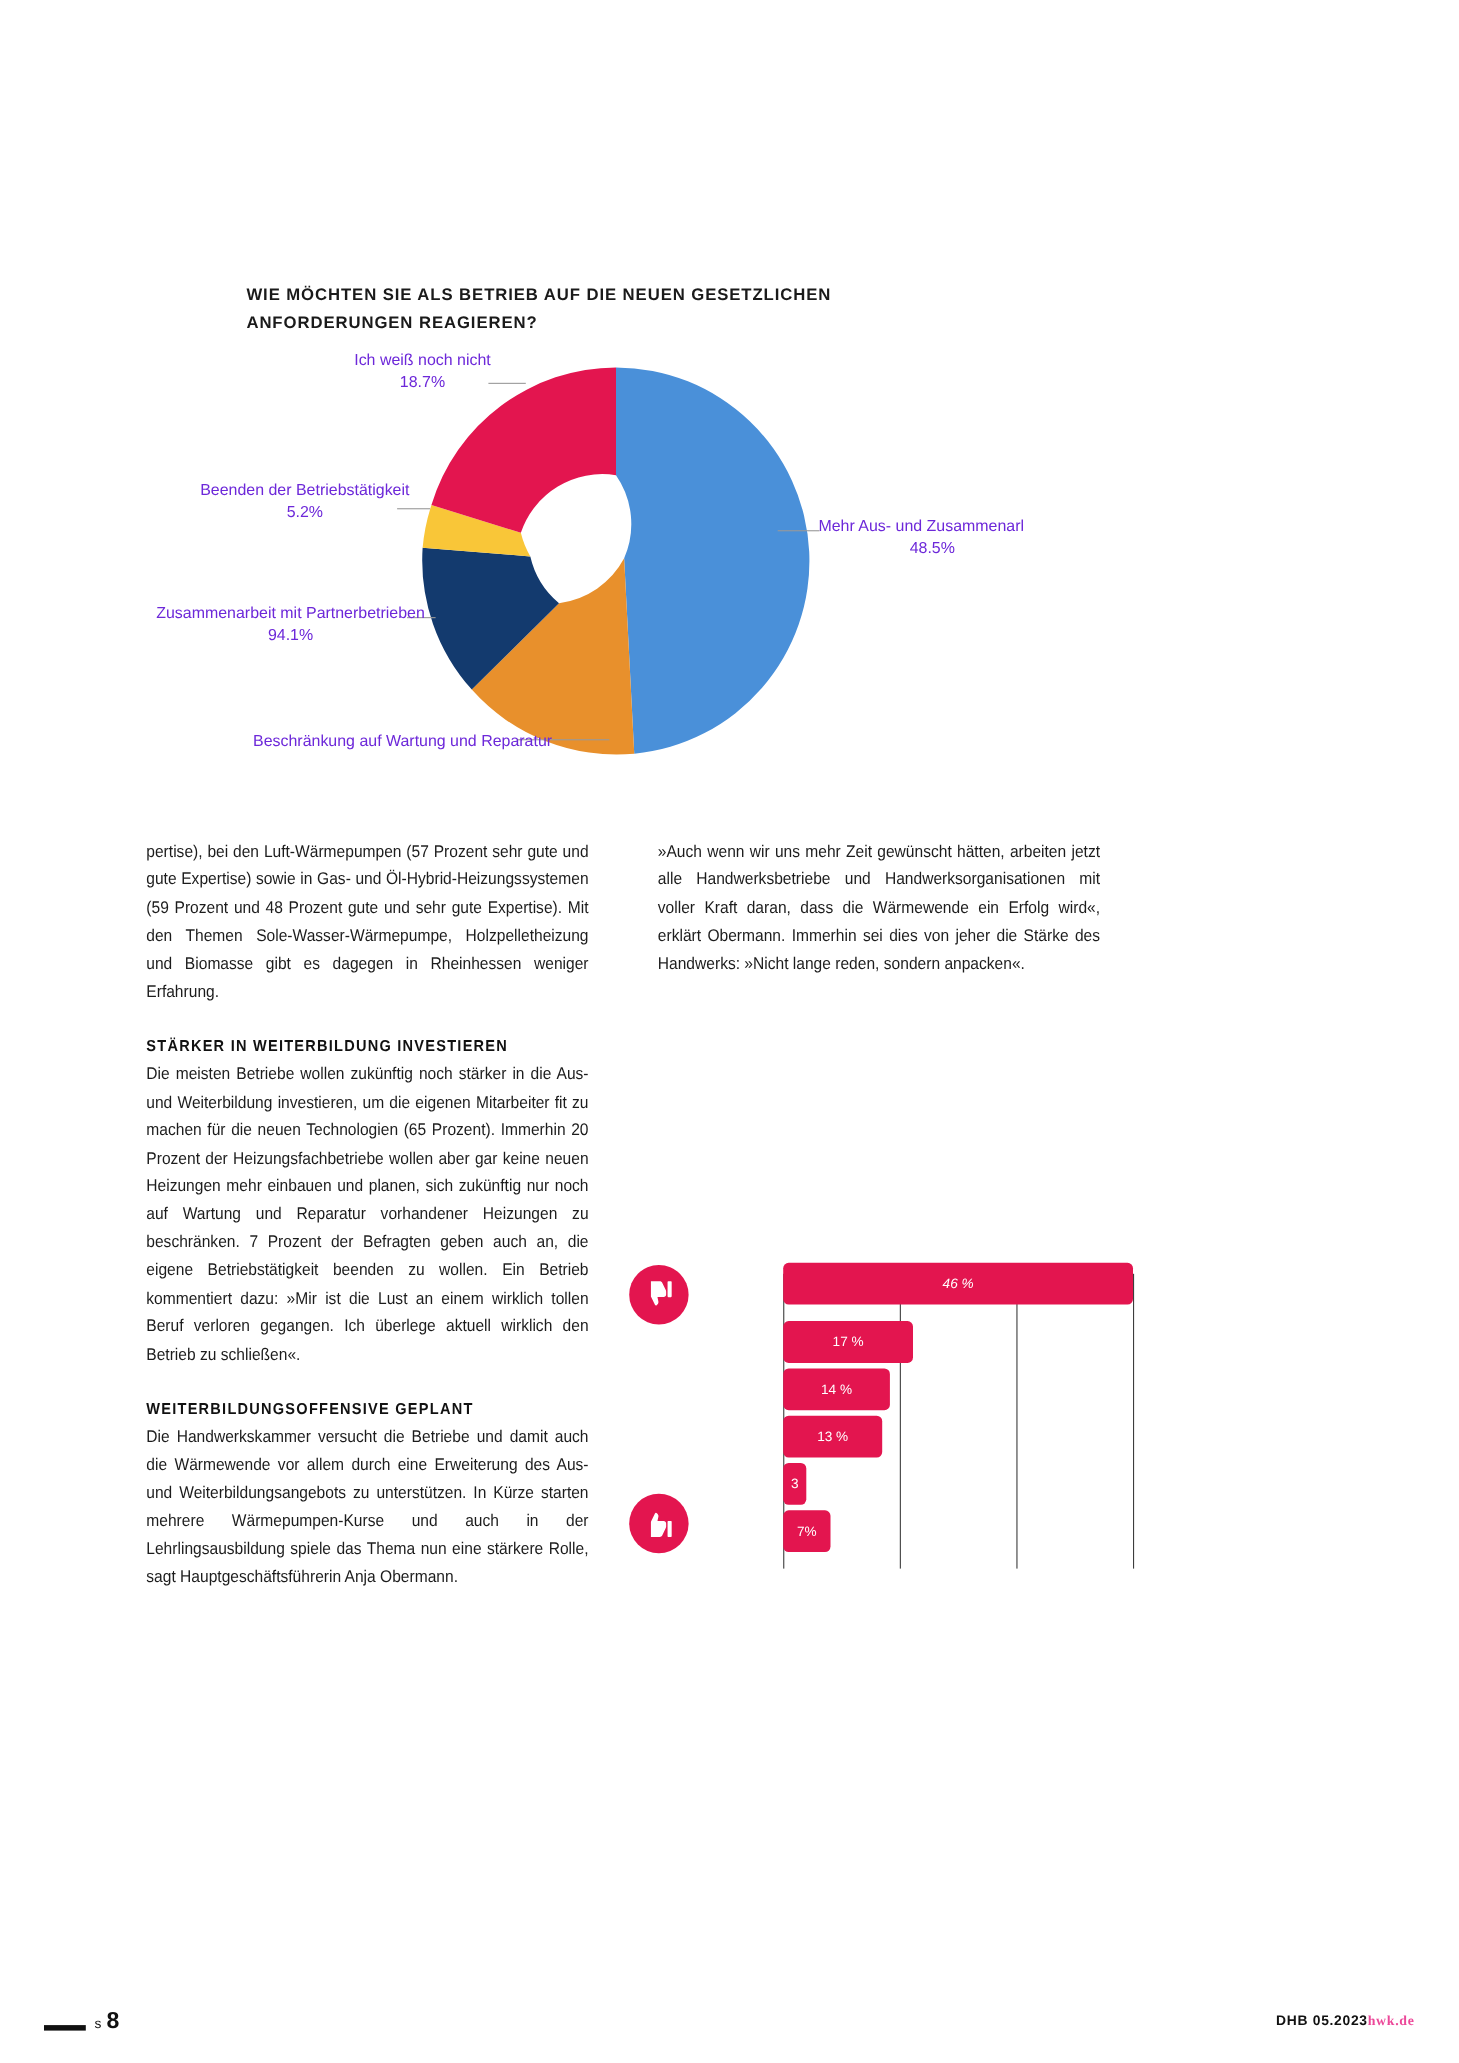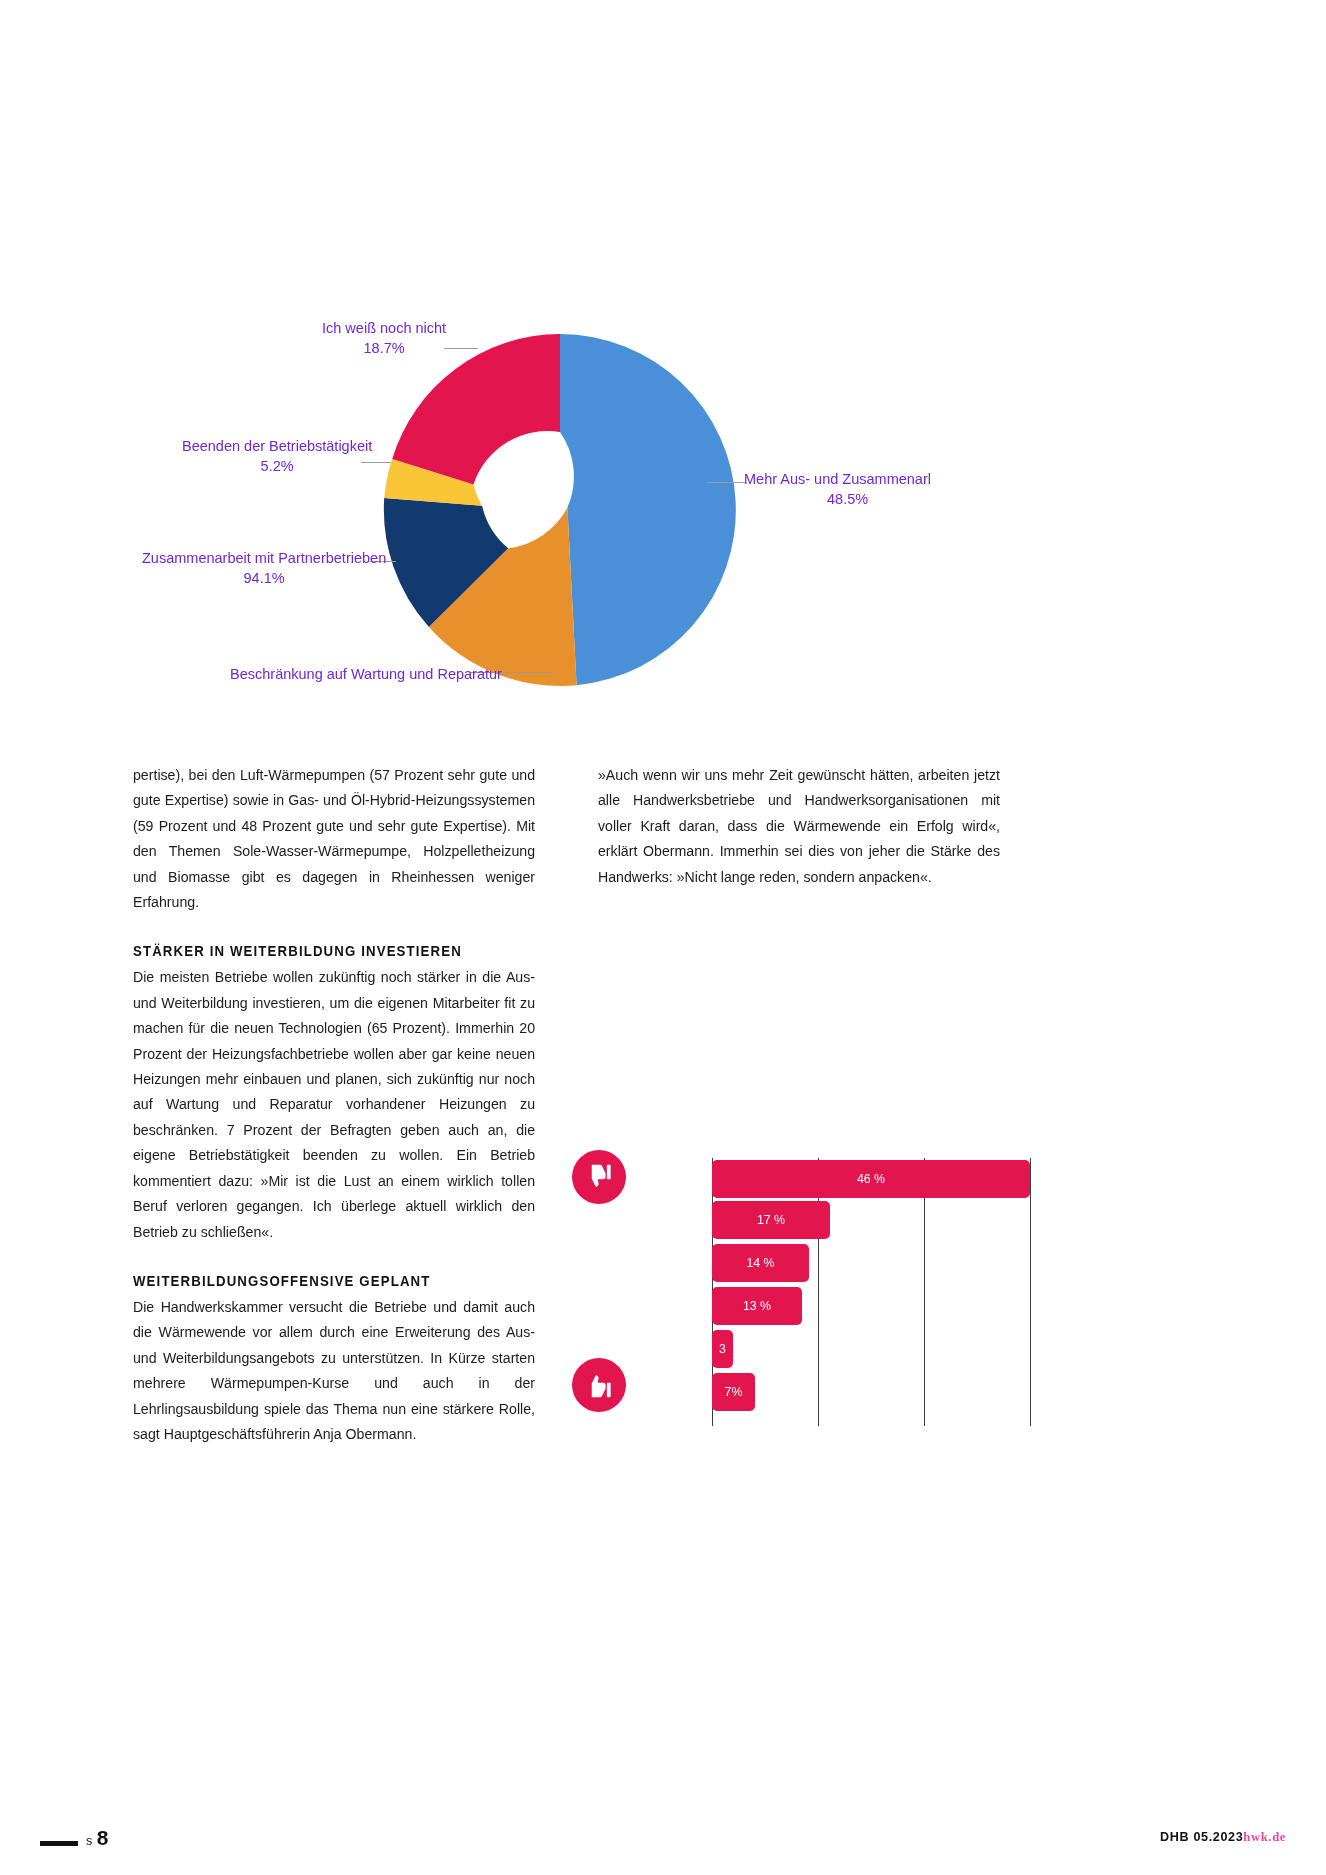--- a/index.html
+++ b/index.html
@@ -88,20 +88,21 @@
   #footer-right{position:absolute;right:40px;top:1830px;white-space:nowrap;
     font-size:12.6px;font-weight:bold;letter-spacing:.05em;}
   #footer-right .issue{color:#111;}
   #footer-right .brand{color:#ec4899;font-family:Liberation Serif, serif;}
 </style>
 </head>
 <body>
 
 <div class="page">
 
+  <div class="chart-title" id="donut-title">WIE MÖCHTEN SIE ALS BETRIEB AUF DIE NEUEN GESETZLICHEN ANFORDERUNGEN REAGIEREN?</div>
 
   <div id="donut-wrap">
     <svg id="donut-svg" viewBox="0 0 360 360">
 
       <path fill="#4a90d9" d="M 180 4
                A 176 176 0 0 1 196.6 355.2
                L 187.4 177.6
                A 78 78 0 0 0 180 102 Z"></path>
 
       <path fill="#e8902c" d="M 196.6 355.2
@@ -185,21 +186,21 @@
       </svg>
     </div>
 
     <div class="thumb" style="left:10px;top:218px;">
       <svg viewBox="0 0 24 24" aria-hidden="true">
         <path fill="#ffffff" d="M3.6 21.8h9.1c.7 0 1.4-.4 1.7-1.05l2.6-5.4c.18-.37.27-.78.27-1.19v-2.1c0-1.0-.82-1.82-1.82-1.82h-4.5l.67-3.2c.15-.72-.07-1.46-.58-1.98l-.5-.5a.9.9 0 0 0-1.42.17L6.2 10.7v11.1z"></path>
         <rect fill="#ffffff" x="18.3" y="10.2" width="3.0" height="11.6" rx="0.6"></rect>
       </svg>
     </div>
 
-    <div class="bar-row" style="top:20px;width:266px;">
+    <div class="bar-row" style="top:8px;width:266px;font-style:italic;">
       <div class="bar" style="width:318px;">
         <span class="bar-val">46 %</span>
       </div>
     </div>
 
     <div class="bar-row" style="top:61px;width:118px;padding-left:32px;">
       <div class="bar" style="width:118px;">
         <span class="bar-val">17 %</span>
       </div>
     </div>

